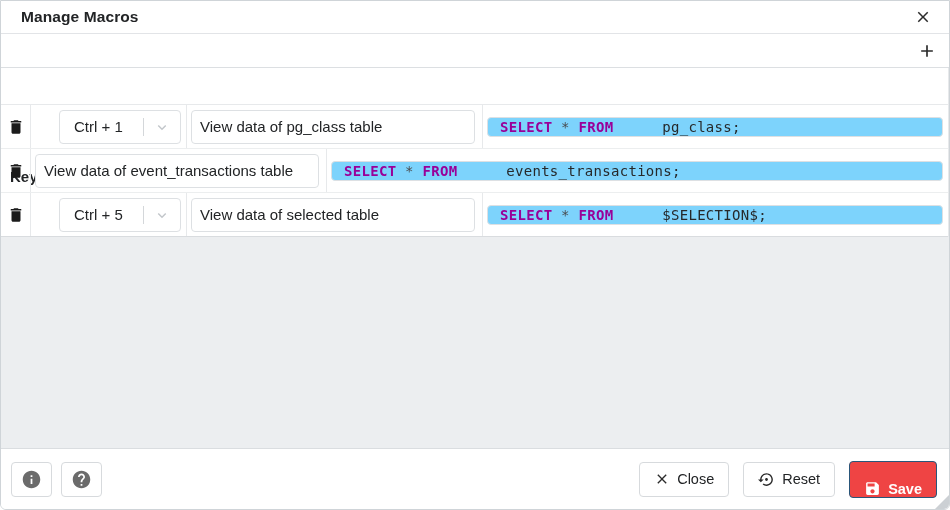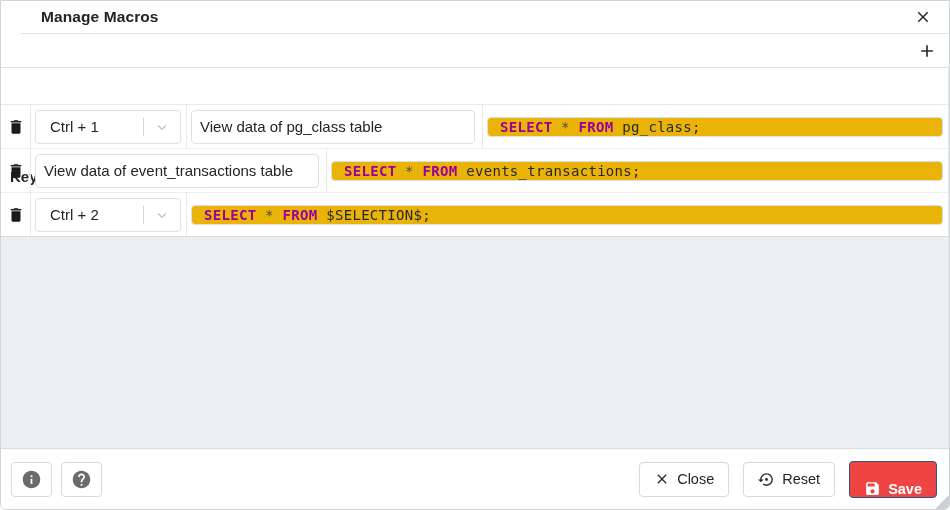--- a/index.html
+++ b/index.html
@@ -20,21 +20,20 @@
     background: #fff;
   }
 
   
   .titlebar {
     height: 33px; flex: 0 0 33px;
     display: flex; align-items: center;
     padding: 0 12px 0 20px;
     border-bottom: 1px solid #e2e4e7;
     background: #fff;
-    margin-left: 20px;
   }
   .titlebar .title { font-size: 15.5px; font-weight: 600; letter-spacing: .1px; }
   .titlebar .spacer { flex: 1; }
   .icon-btn-plain {
     background: none; border: none; cursor: pointer;
     display: flex; align-items: center; justify-content: center;
     width: 28px; height: 28px; color: #222;
   }
 
   
@@ -63,52 +62,52 @@
 
   .trash-btn {
     width: 24px; height: 28px; border: none; background: none; cursor: pointer;
     display: flex; align-items: center; justify-content: center; color: #1b1b1b;
   }
 
   
   .key-select {
     position: relative; width: 100%; height: 34px;
     background: #fff; border: 1px solid #dde0e3; border-radius: 4px;
-    display: flex; align-items: center; cursor: pointer;
+    display: flex; align-items: center; cursor: pointer; margin-left: 24px;
   }
   .key-select .sel-value { padding-left: 14px; color: #222426; }
   .key-select .sep {
     position: absolute; right: 36px; top: 7px; bottom: 7px;
     width: 1px; background: #d4d7da;
   }
   .key-select .chev {
     position: absolute; right: 9px; top: 50%; transform: translateY(-50%);
     color: #c3c7cb; display: flex;
   }
 
   .name-input {
     width: 100%; height: 34px;
     border: 1px solid #dde0e3; border-radius: 4px;
     padding: 0 8px; font: inherit; color: #222426; background: #fff;
   }
 
   .sql-box {
     width: 100%; height: 20px;
     border: 1px solid #dde0e3; border-radius: 4px;
-    background: #eab308;
+    background: #7dd3fc;
     display: flex; align-items: center;
     padding: 0 12px;
     font-family: "DejaVu Sans Mono", "Liberation Mono", monospace;
     font-size: 14px; letter-spacing: .3px;
     white-space: pre; overflow: hidden;
     cursor: text;
   }
   .tok-kw { color: #990099; font-weight: 700; }
   .tok-op { color: #4a4d50; }
-  .tok-id { color: #26292b; }
+  .tok-id { color: #26292b; margin-left: 40px; }
 
   
   .filler { flex: 1 1 auto; background: #eceef0; }
 
   
   .footer {
     flex: 0 0 61px;
     background: #fff; border-top: 1px solid #dadde0;
     display: flex; align-items: center;
     padding: 0 10px;
@@ -233,28 +232,31 @@
           <button class="trash-btn">
             <span>
               <svg width="18" height="18" viewBox="0 0 24 24" fill="#1b1b1b">
                   <path d="M6 19c0 1.1.9 2 2 2h8c1.1 0 2-.9 2-2V7H6v12zM19 4h-3.5l-1-1h-5l-1 1H5v2h14V4z"></path>
                 </svg>
             </span>
           </button>
         </div>
         <div class="col-key">
           <div class="key-select">
-            <span class="sel-value">Ctrl + 2</span>
+            <span class="sel-value">Ctrl + 5</span>
             <span class="sep"></span>
             <span class="chev">
               <svg width="18" height="18" viewBox="0 0 24 24" fill="none" stroke="#c3c7cb" stroke-width="2">
                   <path d="M7 10l5 5 5-5"></path>
                 </svg>
             </span>
           </div>
+        </div>
+        <div class="col-name">
+          <input class="name-input" type="text" value="View data of selected table" style="">
         </div>
         <div class="col-sql">
           <div class="sql-box"><span class="tok-kw">SELECT</span><span class="tok-op"> * </span><span class="tok-kw">FROM</span><span class="tok-id"> $SELECTION$;</span></div>
         </div>
       </div>
 
     </div>
   </div>
 
   <div class="filler"></div>

